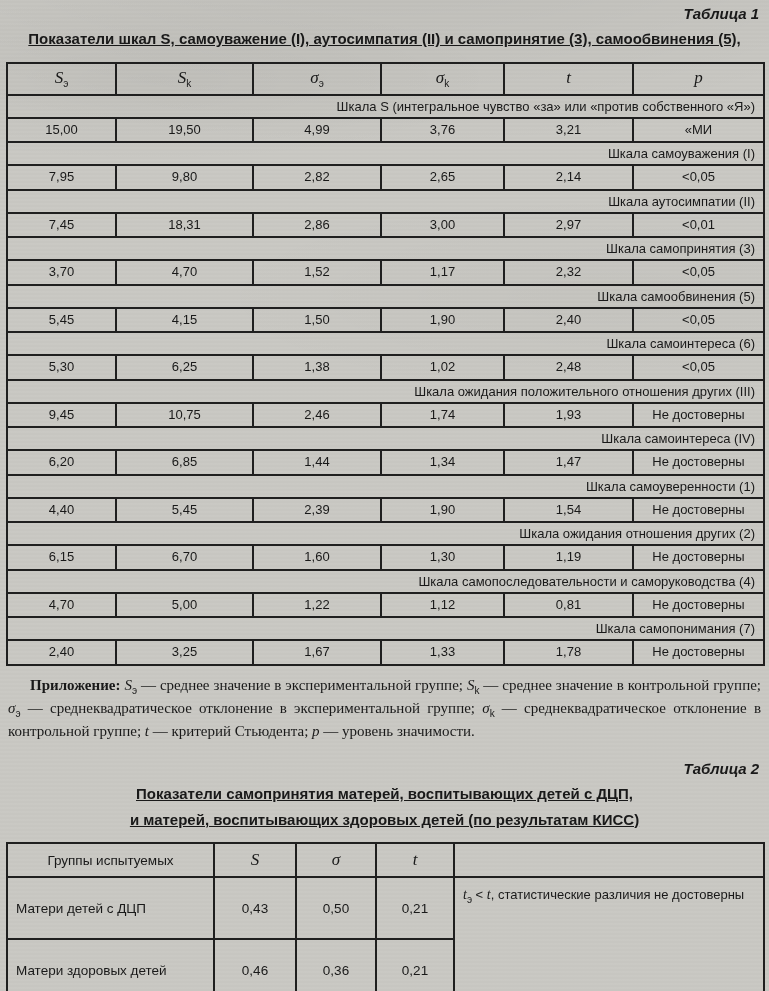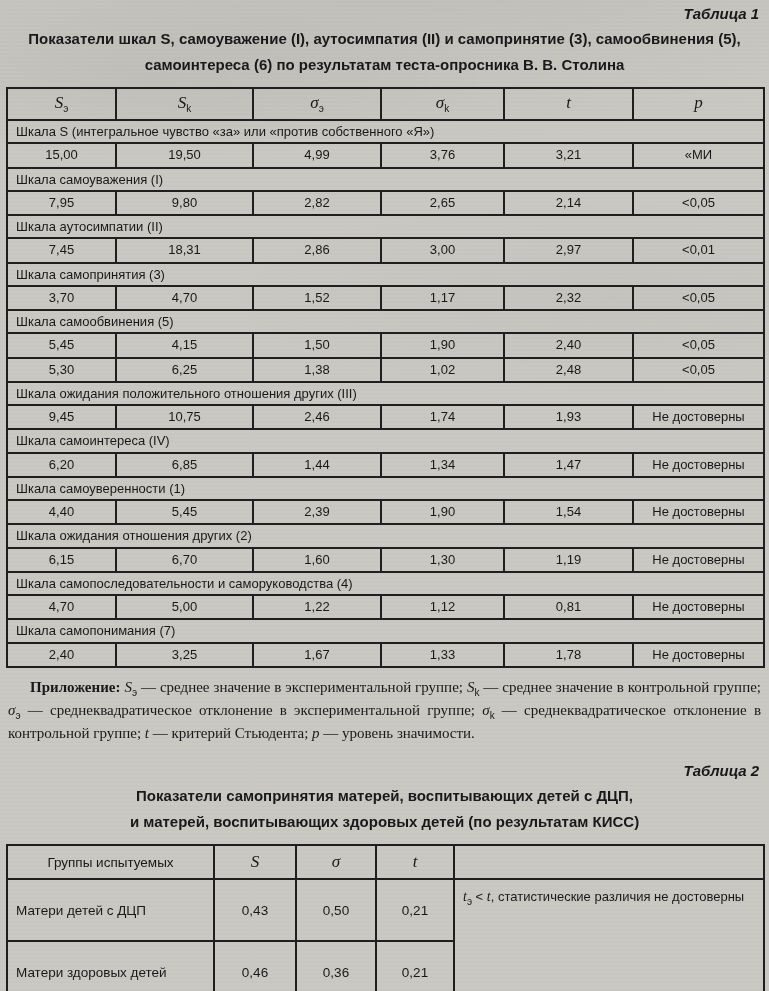--- a/index.html
+++ b/index.html
@@ -30,20 +30,21 @@
     font-size:15px;
     margin:2px 4px 4px 0;
   }
   .caption.second { margin-top:18px; }
   .tbl-title {
     text-align:center;
     font-weight:bold;
     font-size:15px;
     line-height:1.7;
     margin:2px 10px 10px 10px;
+    text-decoration:underline;
   }
   table {
     border-collapse:collapse;
     width:757px;
     margin:0 auto;
     table-layout:fixed;
   }
   th, td { border:2px solid #1f1f1f; }
   .sym {
     font-family:"Liberation Serif", serif;
@@ -51,21 +52,21 @@
     font-weight:normal;
     font-size:17px;
   }
   th sub, .fn sub, .note sub {
     font-size:10px;
     font-family:"Liberation Sans", sans-serif;
     font-style:normal;
   }
   .t1 th { height:26px; padding:2px 0; text-align:center; font-weight:normal; }
   .t1 td { font-size:13px; line-height:1.25; }
-  .t1 .label-row td { text-align:left; padding:3px 20px 2px 8px; }
+  .t1 .label-row td { text-align:right; padding:3px 8px 2px 8px; }
   .t1 .value-row td { text-align:center; padding:3px 2px; }
   .fn {
     font-family:"Liberation Serif", serif;
     font-size:15px;
     line-height:1.42;
     text-align:justify;
     text-indent:22px;
     margin:9px 2px 6px 2px;
   }
   .fn b { font-weight:bold; }
@@ -92,21 +93,20 @@
 </style>
 </head>
 <body>
 
 <div class="page">
 
   <div class="caption">Таблица 1</div>
 
   <div class="tbl-title">
     <span>Показатели шкал S, самоуважение (I), аутосимпатия (II) и самопринятие (3), самообвинения (5),</span><br>
-    <span>самоинтереса (6) по результатам теста-опросника В. В. Столина</span>
   </div>
 
   <table class="t1">
     <colgroup>
       <col style="width:109px">
         <col style="width:137px">
         <col style="width:128px">
       <col style="width:123px">
         <col style="width:129px">
         <col style="width:131px">
@@ -170,20 +170,23 @@
           <td colspan="6">Шкала самообвинения (5)</td>
         </tr>
       <tr class="value-row">
         <td>5,45</td>
           <td>4,15</td>
           <td>1,50</td>
           <td>1,90</td>
           <td>2,40</td>
           <td>&lt;0,05</td>
       </tr>
+      <tr class="label-row">
+          <td colspan="6">Шкала самоинтереса (6)</td>
+        </tr>
       <tr class="value-row">
         <td>5,30</td>
           <td>6,25</td>
           <td>1,38</td>
           <td>1,02</td>
           <td>2,48</td>
           <td>&lt;0,05</td>
       </tr>
       <tr class="label-row">
           <td colspan="6">Шкала ожидания положительного отношения других (III)</td>

